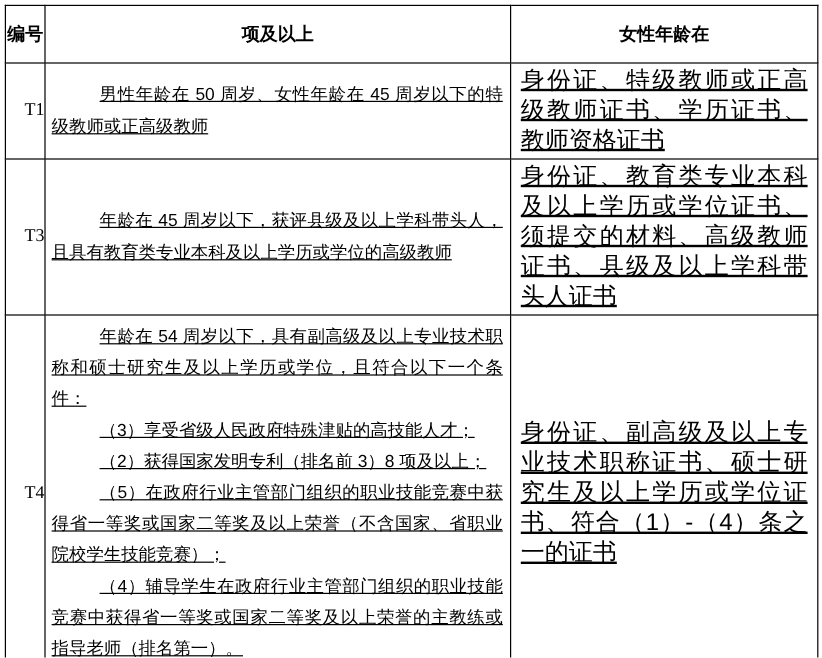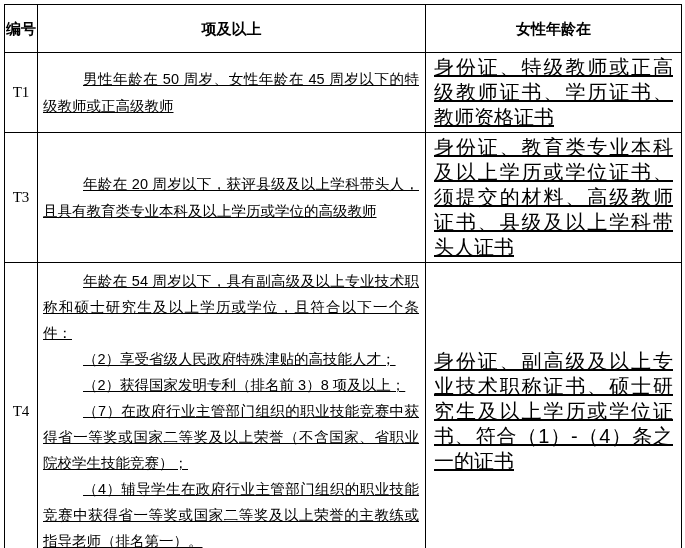--- a/index.html
+++ b/index.html
@@ -50,21 +50,21 @@
     padding: 0 1px;
   }
   th.cell-head.head-id {
     word-break: break-all;
     letter-spacing: 0;
   }
 
   td.cell-id {
     font-family: "Liberation Serif", "DejaVu Serif", serif;
     font-size: 15px;
-    text-align: center;
+    text-align: right;
     vertical-align: middle;
     padding: 0;
   }
   td.cell-cond {
     font-size: 14.5px;
     text-align: justify;
     vertical-align: middle;
     line-height: 27px;
     padding: 1px 6px 1px 5px;
     text-decoration: underline;
@@ -110,31 +110,31 @@
         <td class="cell-cond">
           <p class="para">男性年龄在 50 周岁、女性年龄在 45 周岁以下的特级教师或正高级教师</p>
         </td>
         <td class="cell-mat">身份证、特级教师或正高级教师证书、学历证书、教师资格证书</td>
       </tr>
 
 
       <tr class="row-t3">
         <td class="cell-id">T3</td>
         <td class="cell-cond">
-          <p class="para">年龄在 20 周岁以下，获评县级及以上学科带头人，且具有教育类专业本科及以上学历或学位的高级教师</p>
+          <p class="para">年龄在 45 周岁以下，获评县级及以上学科带头人，且具有教育类专业本科及以上学历或学位的高级教师</p>
         </td>
         <td class="cell-mat">身份证、教育类专业本科及以上学历或学位证书、须提交的材料、高级教师证书、县级及以上学科带头人证书</td>
       </tr>
 
       <tr class="row-t4">
         <td class="cell-id">T4</td>
         <td class="cell-cond">
           <p class="para">年龄在 54 周岁以下，具有副高级及以上专业技术职称和硕士研究生及以上学历或学位，且符合以下一个条件：</p>
-          <p class="para">（2）享受省级人民政府特殊津贴的高技能人才；</p>
+          <p class="para">（3）享受省级人民政府特殊津贴的高技能人才；</p>
           <p class="para">（2）获得国家发明专利（排名前 3）8 项及以上；</p>
-          <p class="para">（7）在政府行业主管部门组织的职业技能竞赛中获得省一等奖或国家二等奖及以上荣誉（不含国家、省职业院校学生技能竞赛）；</p>
+          <p class="para">（5）在政府行业主管部门组织的职业技能竞赛中获得省一等奖或国家二等奖及以上荣誉（不含国家、省职业院校学生技能竞赛）；</p>
           <p class="para">（4）辅导学生在政府行业主管部门组织的职业技能竞赛中获得省一等奖或国家二等奖及以上荣誉的主教练或指导老师（排名第一）。</p>
         </td>
         <td class="cell-mat">身份证、副高级及以上专业技术职称证书、硕士研究生及以上学历或学位证书、符合（1）-（4）条之一的证书</td>
       </tr>
     </tbody>
   </table>
 </div>
 
 </body></html>

